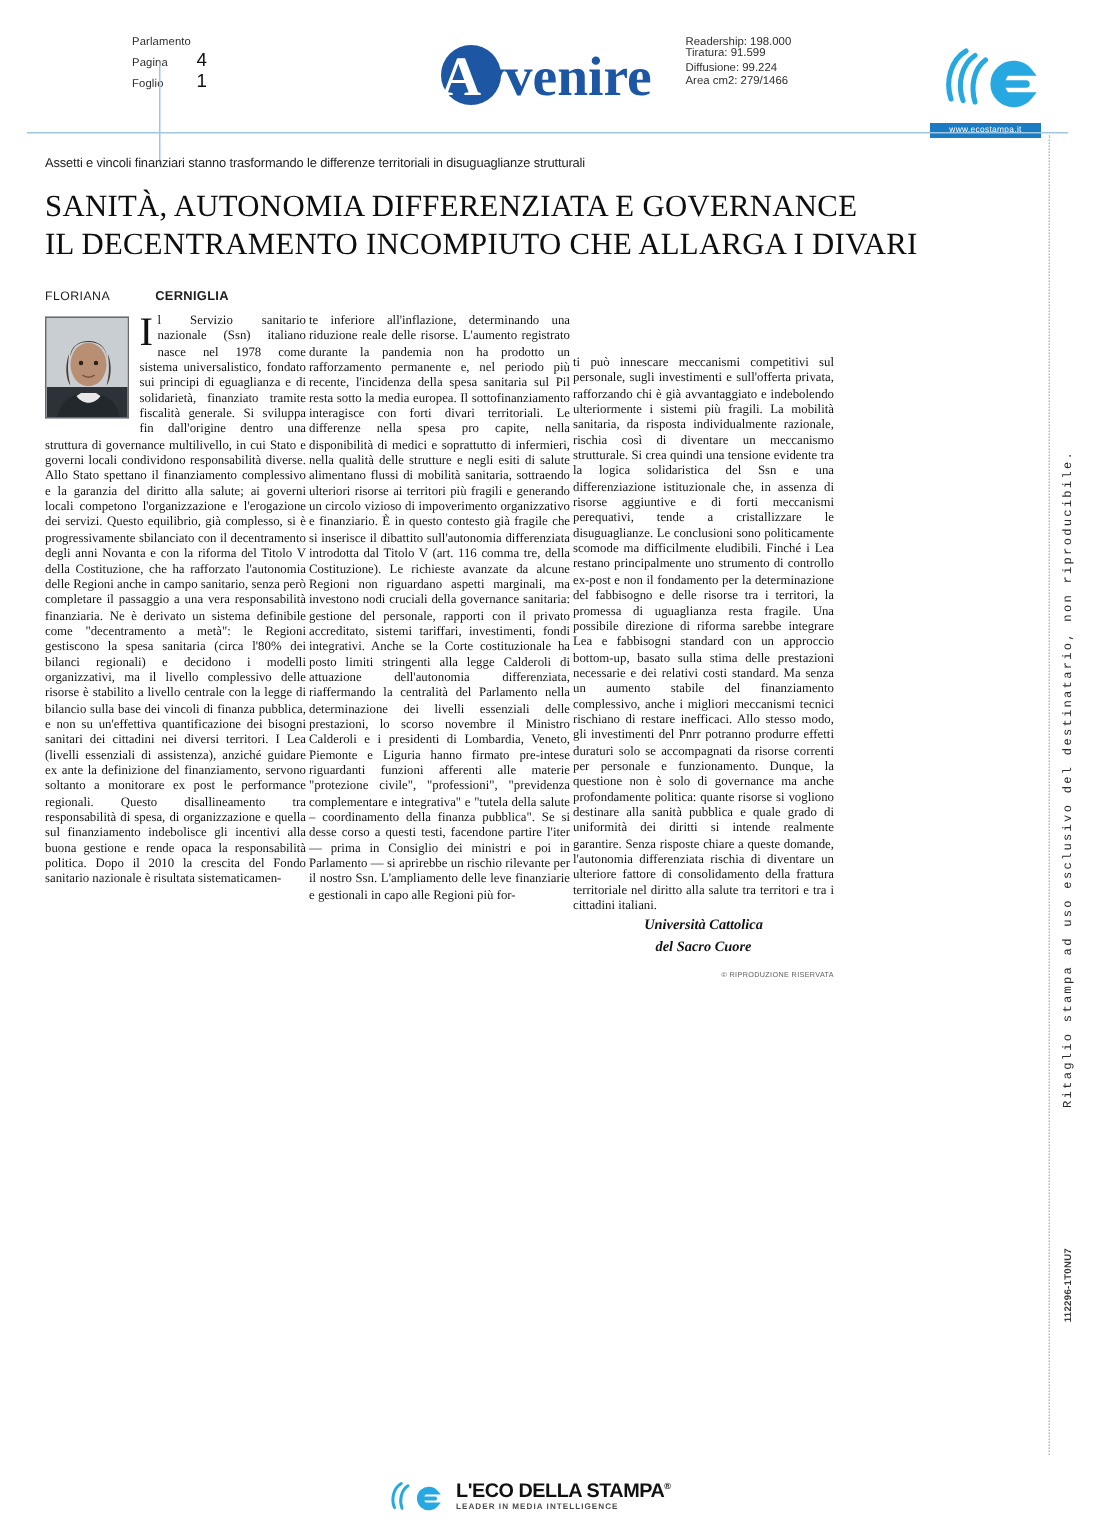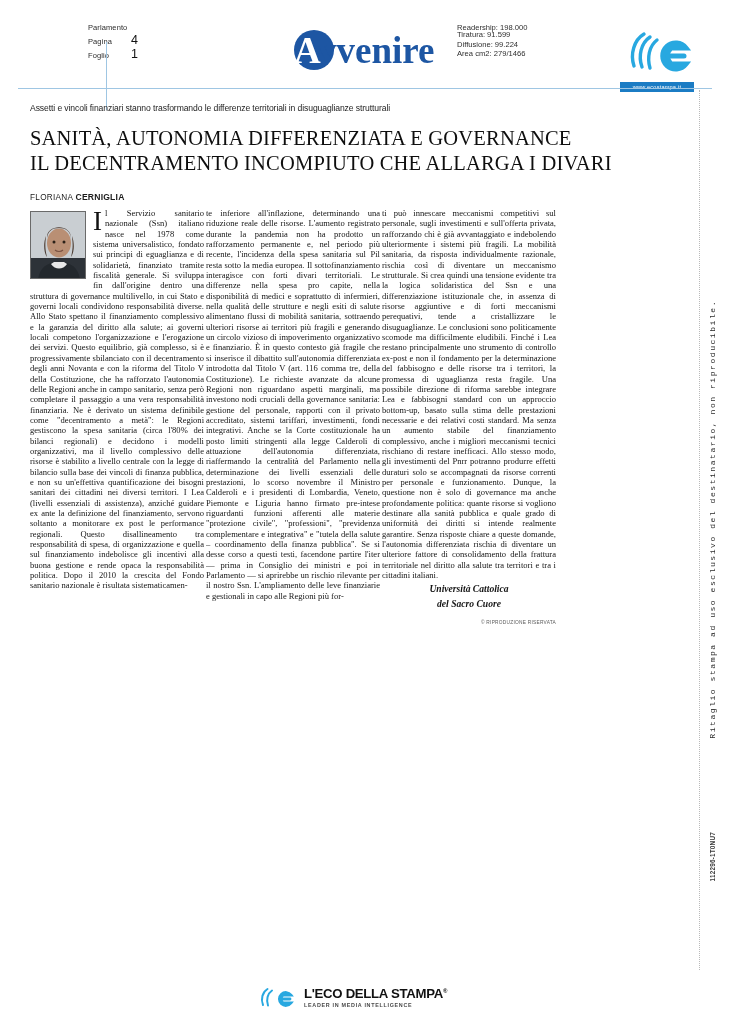--- a/index.html
+++ b/index.html
@@ -94,38 +94,38 @@
     font-size: 20.5px; line-height: 25px;
     letter-spacing: 0.2px; color: #0e0e0e;
   }
   .headline .l2 { display: block; }
 
   
   .byline {
     position: absolute; left: 30px; top: 192px;
     font-size: 8.2px; letter-spacing: 0.3px; color: #1c1c1c;
   }
-  .byline b { font-size: 8.6px; letter-spacing: 0.2px; }
+  .byline b { font-size: 8.6px; letter-spacing: 0.2px; margin-left: 28px; }
 
   
   .cols {
     position: absolute; left: 30px; top: 208px;
     width: 625px; height: 650px;
   }
   .col {
     position: absolute; top: 0; width: 174px;
     font-family: "Liberation Serif", serif;
     font-size: 8.55px; line-height: 10.35px;
     text-align: justify;
     color: #141414;
     hyphens: manual;
   }
   .col.c1 { left: 0; }
   .col.c2 { left: 176px; }
-  .col.c3 { left: 352px; }
+  .col.c3 { left: 352px; margin-top: 28px; }
 
   .portrait {
     float: left;
     width: 56px; height: 68px;
     margin: 3px 7px 2px 0;
     border: 0.8px solid #6a6a6a;
     overflow: hidden;
     background: #cfd3d6;
     position: relative;
   }

